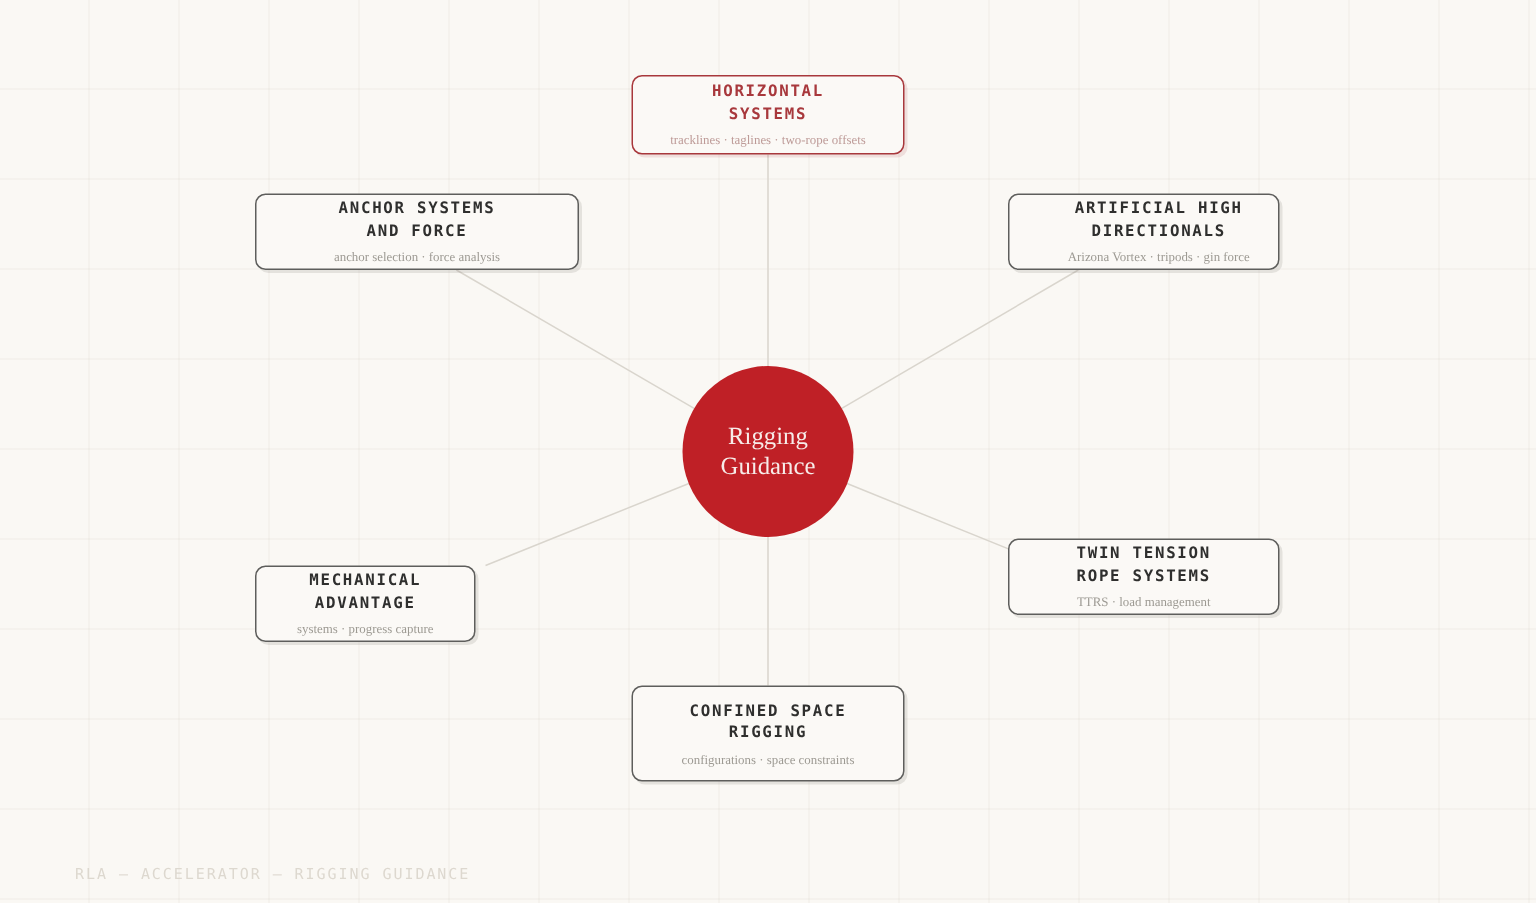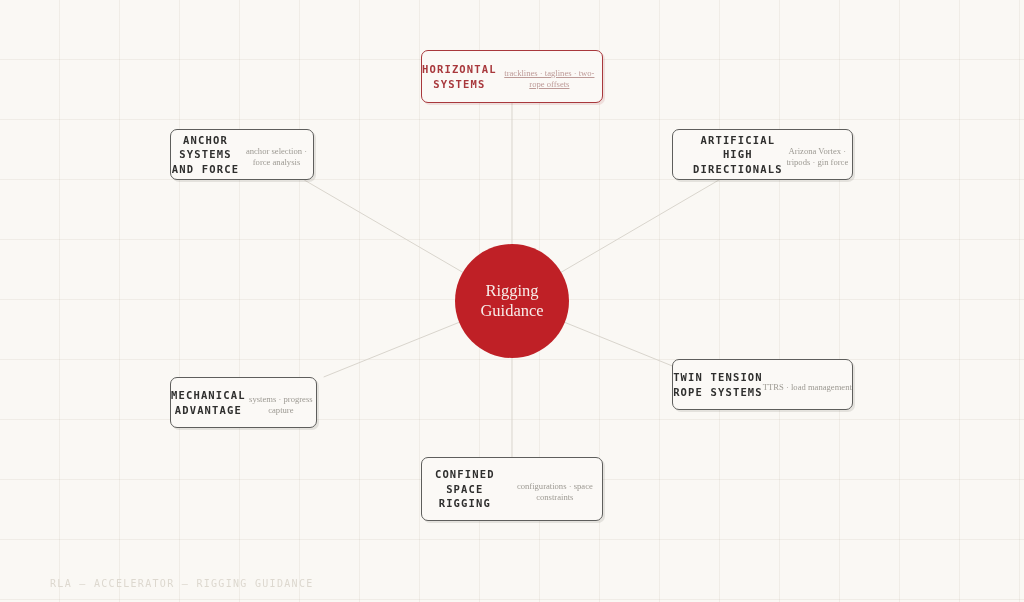--- a/index.html
+++ b/index.html
@@ -28,21 +28,21 @@
     pointer-events: none;
   }
   .node {
     position: absolute;
     box-sizing: border-box;
     background: #fbf9f6;
     border: 1.4px solid #5e5e5c;
     border-radius: 7px;
     box-shadow: 2px 2px 0 rgba(120,115,108,0.16);
     display: flex;
-    flex-direction: row;
+    flex-direction: column;
     align-items: center;
     justify-content: center;
     text-align: center;
   }
   .node.accent {
     border-color: #a8383c;
     box-shadow: 2px 2px 0 rgba(168,56,60,0.13);
   }
   .node-title {
     font-family: "DejaVu Sans Mono", monospace;
@@ -58,21 +58,20 @@
   }
   .node-sub {
     font-family: "Liberation Serif", serif;
     font-size: 8.6px;
     line-height: 11px;
     color: #9d9a93;
     margin-top: 5px;
   }
   .node.accent .node-sub {
     color: #bd9a97;
-    text-decoration: underline;
   }
   #hub {
     position: absolute;
     border-radius: 50%;
     background: #bf2026;
     display: flex;
     align-items: center;
     justify-content: center;
     text-align: center;
   }
@@ -107,21 +106,21 @@
       <line x1="563.9012975797556" y1="322.0298670832143" x2="699.5665024630541" y2="377" stroke="#d9d5cd" stroke-width="1"></line>
       <line x1="512" y1="357" x2="512" y2="457" stroke="#d9d5cd" stroke-width="1"></line>
     </svg>
 
   <div id="nodes-layer">
       <div class="node accent" style="left: 421px; top: 50px; width: 182px; height: 53px;">
         <div class="node-title">HORIZONTAL
 SYSTEMS</div>
         <div class="node-sub">tracklines · taglines · two-rope offsets</div>
       </div>
-      <div class="node" style="left: 170px; top: 129px; width: 144px; height: 51px;">
+      <div class="node" style="left: 170px; top: 129px; width: 216px; height: 51px;">
         <div class="node-title">ANCHOR SYSTEMS
 AND FORCE</div>
         <div class="node-sub">anchor selection · force analysis</div>
       </div>
       <div class="node" style="left: 672px; top: 129px; width: 181px; height: 51px; padding-left: 20px;">
         <div class="node-title">ARTIFICIAL HIGH
 DIRECTIONALS</div>
         <div class="node-sub">Arizona Vortex · tripods · gin force</div>
       </div>
       <div class="node" style="left: 170px; top: 377px; width: 147px; height: 51px;">

